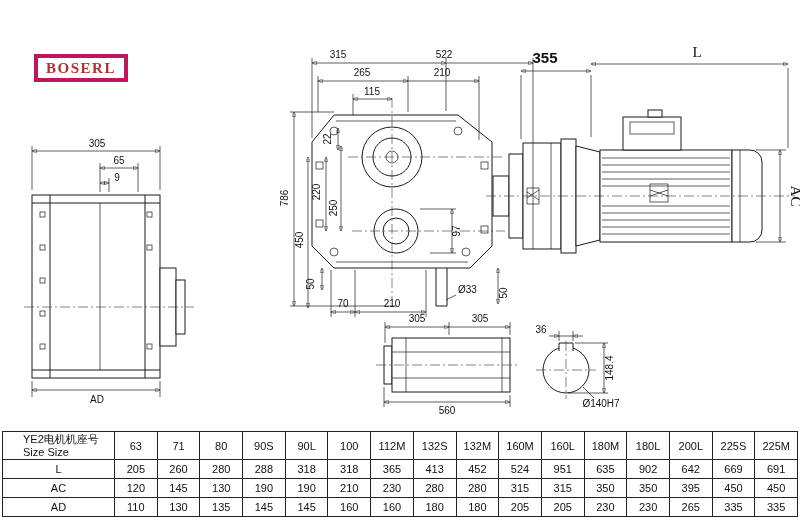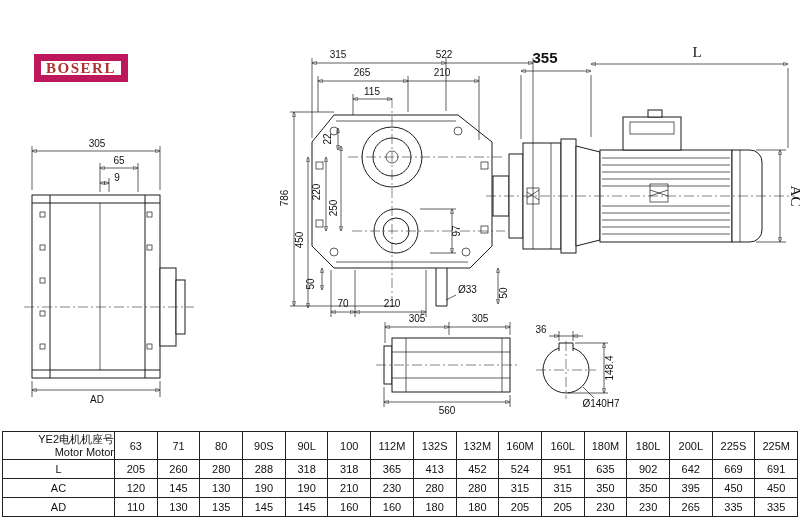--- a/index.html
+++ b/index.html
@@ -3,42 +3,42 @@
 <meta charset="utf-8">
 <style>
   * { margin:0; padding:0; box-sizing:border-box; }
   html,body { background:#fff; }
   body { width:800px; height:518px; font-family:"Liberation Sans",sans-serif; position:relative; overflow:hidden; }
   .page { position:relative; width:800px; height:518px; background:#fff; }
 
   .title { position:absolute; left:8px; top:5px; font-size:21px; font-weight:bold;
            color:#7e1517; letter-spacing:.5px; white-space:nowrap; }
   .brand-box { position:absolute; left:34px; top:54px; width:94px; height:28px;
-           border:7px solid #be185d; color:#b53030; font-weight:bold; font-size:15px;
+           border:4px solid #be185d; color:#b53030; font-weight:bold; font-size:15px;
            display:flex; align-items:center; justify-content:center; letter-spacing:1.5px;
            font-family:"Liberation Serif",serif; background:#fff; }
 
   svg.drawing { position:absolute; left:0; top:0; }
   .drawing line, .drawing path, .drawing rect, .drawing circle,
   .drawing polygon, .drawing polyline { stroke:#1a1a1a; fill:none; stroke-width:1; }
   .drawing .thin { stroke-width:.7; }
   .drawing .cl { stroke:#333; stroke-width:.6; stroke-dasharray:10 3 2 3; }
   .drawing .white { fill:#fff; }
   .drawing .mask { fill:#fff; stroke:none; }
   .drawing text { font:10px "Liberation Sans",sans-serif; fill:#111; stroke:none; text-anchor:middle; }
   .drawing text.big  { font:bold 15px "Liberation Sans",sans-serif; }
   .drawing text.big2 { font:15px "Liberation Serif",serif; }
   .drawing text.start { text-anchor:start; }
 
   .dim-table { position:absolute; left:2px; top:431px; width:796px;
                border-collapse:collapse; table-layout:fixed; background:#fff; }
   .dim-table td { border:1px solid #222; text-align:center; font-size:11px; color:#111;
                   padding:0; height:19px; overflow:hidden; white-space:nowrap; }
   .dim-table tr.header td { height:28px; }
-  .dim-table td.rowhead { text-align:right; padding-left:4px; }
+  .dim-table td.rowhead { text-align:left; padding-left:20px; }
   .dim-table td.rowhead div { line-height:13px; }
 </style>
 </head>
 <body>
 
 <div class="page">
 
 <svg class="drawing" width="800" height="430" viewBox="0 0 800 430">
   <defs>
     <marker id="ar" viewBox="0 0 10 10" refX="10" refY="5" markerWidth="6.5" markerHeight="6.5" orient="auto-start-reverse">
@@ -269,21 +269,21 @@
 
 <table class="dim-table">
   <colgroup>
     <col style="width:112px">
     <col span="16">
   </colgroup>
   <tbody>
     <tr class="header">
       <td class="rowhead">
         <div>YE2电机机座号</div>
-        <div>Motor Motor</div>
+        <div>Size Size</div>
       </td>
       <td>63</td>
       <td>71</td>
       <td>80</td>
       <td>90S</td>
       <td>90L</td>
       <td>100</td>
       <td>112M</td>
       <td>132S</td>
       <td>132M</td>

